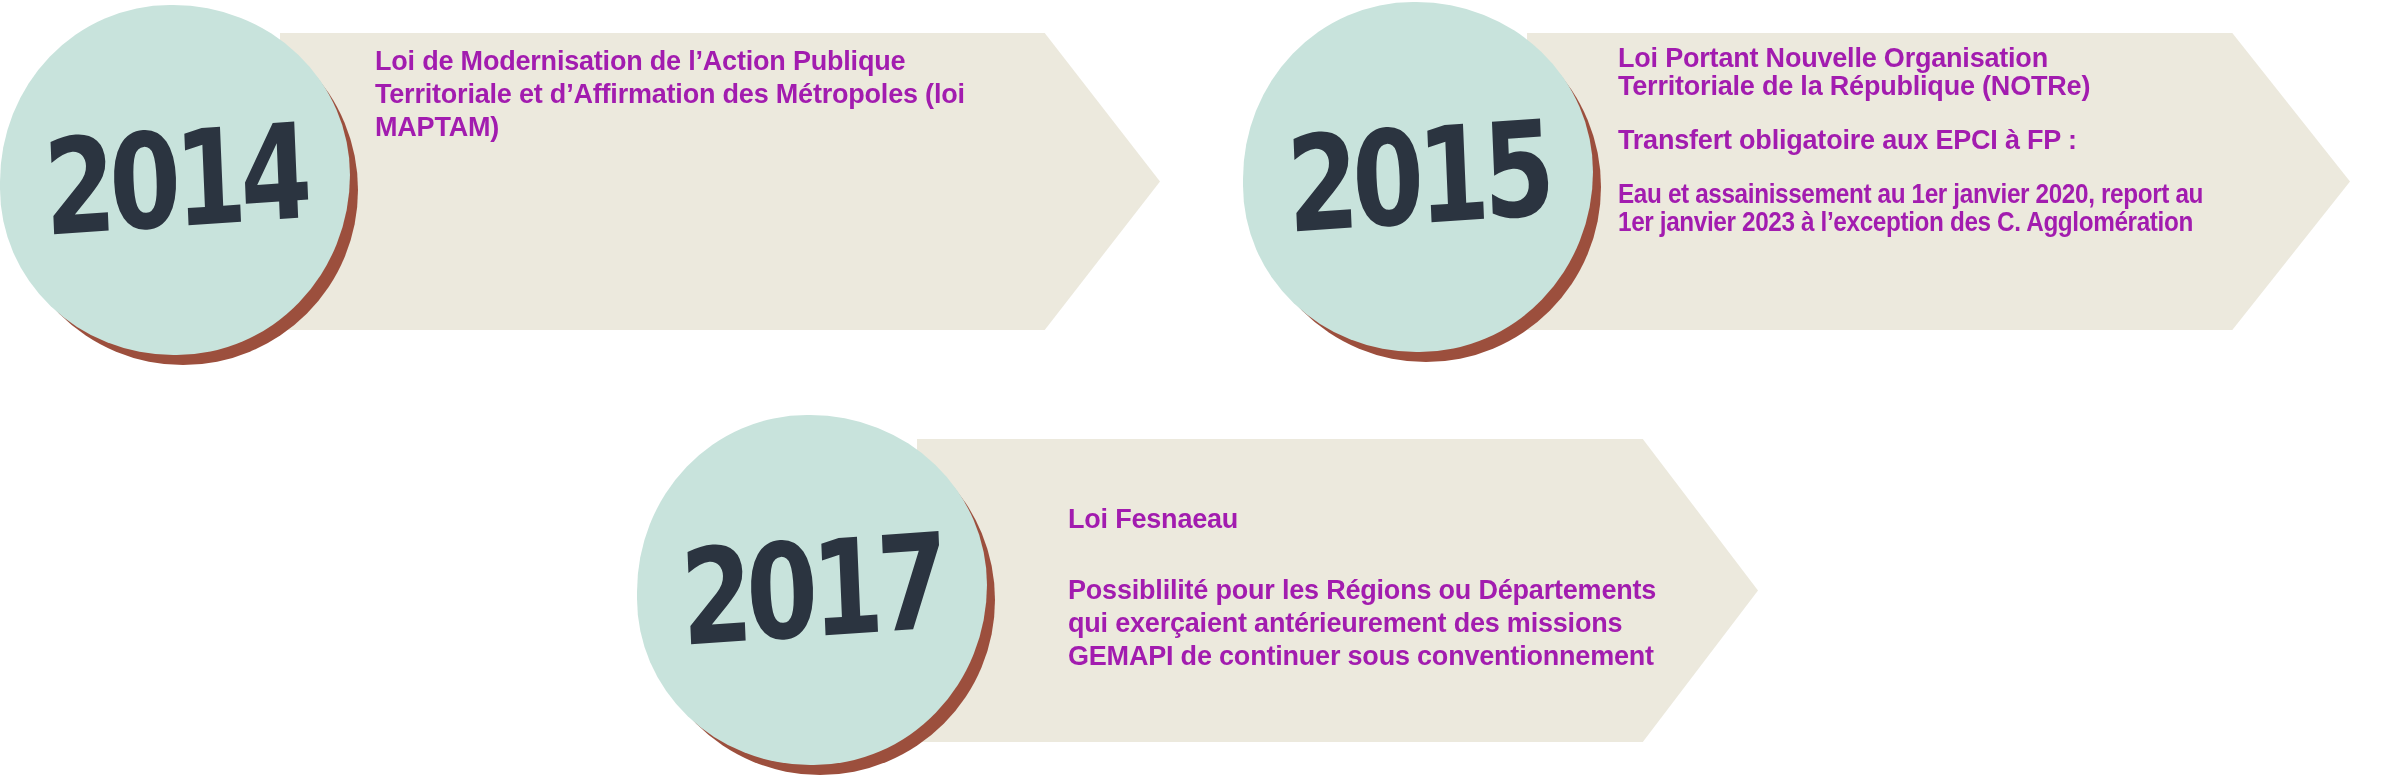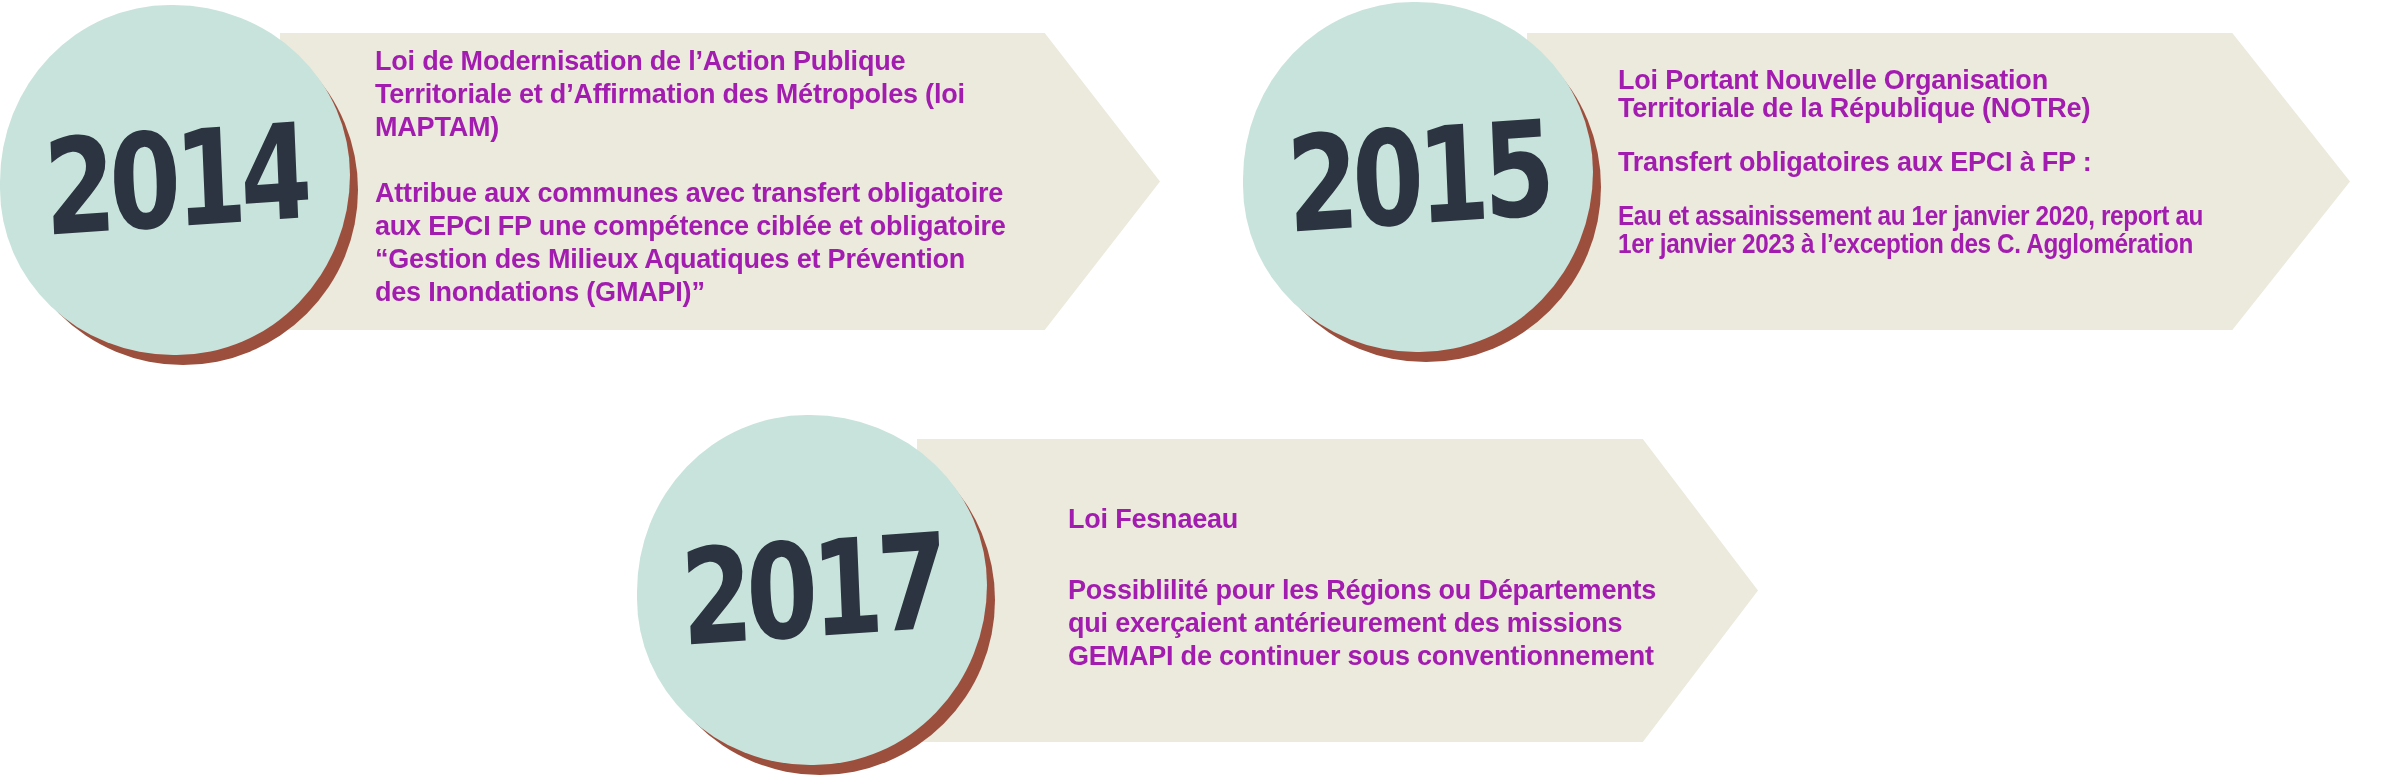--- a/index.html
+++ b/index.html
@@ -42,56 +42,52 @@
     transform:scaleX(0.78) rotate(-3deg);
     line-height:1;
   }
 
   .text-block { position:absolute; color:#a21caf; }
   .text-block p {
     margin:0; font-weight:700; white-space:pre-line; letter-spacing:-0.2px;
   }
   .tb-1 { left:375px;  top:45px;  width:760px; }
   .tb-1 p { font-size:27px; line-height:33px; margin-bottom:33px; }
-  .tb-2 { left:1618px; top:44px;  width:770px;margin-top:22px; }
+  .tb-2 { left:1618px; top:44px;  width:770px; }
   .tb-2 p { font-size:27px; line-height:28px; margin-bottom:26px; }
   .tb-2 p.condensed { transform:scaleX(0.9); transform-origin:0 0; letter-spacing:-0.4px; }
   .tb-3 { left:1020px; top:503px; width:740px;margin-left:48px; }
   .tb-3 p { font-size:27px; line-height:33px; margin-bottom:38px; }
   .text-block p:last-child { margin-bottom:0; }
 </style>
 </head>
 <body>
 
 <div class="canvas">
 
   <div class="banner banner-1"></div>
   <div class="circle-under under-1"></div>
   <div class="circle circle-1">
     <span class="year">2014</span>
   </div>
   <div class="text-block tb-1">
     <p>Loi de Modernisation de l’Action Publique
 Territoriale et d’Affirmation des Métropoles (loi
 MAPTAM)</p>
-    <p>Attribue aux communes avec transfert obligatoire
-aux EPCI FP une compétence ciblée et obligatoire
-“Gestion des Milieux Aquatiques et Prévention
-des Inondations (GMAPI)”</p>
   </div>
 
   <div class="banner banner-2"></div>
   <div class="circle-under under-2"></div>
   <div class="circle circle-2">
     <span class="year">2015</span>
   </div>
   <div class="text-block tb-2">
     <p>Loi Portant Nouvelle Organisation
 Territoriale de la République (NOTRe)</p>
-    <p>Transfert obligatoires aux EPCI à FP :</p>
+    <p>Transfert obligatoire aux EPCI à FP :</p>
     <p class="condensed">Eau et assainissement au 1er janvier 2020, report au
 1er janvier 2023 à l’exception des C. Agglomération</p>
   </div>
 
   <div class="banner banner-3"></div>
   <div class="circle-under under-3"></div>
   <div class="circle circle-3">
     <span class="year">2017</span>
   </div>
   <div class="text-block tb-3">

